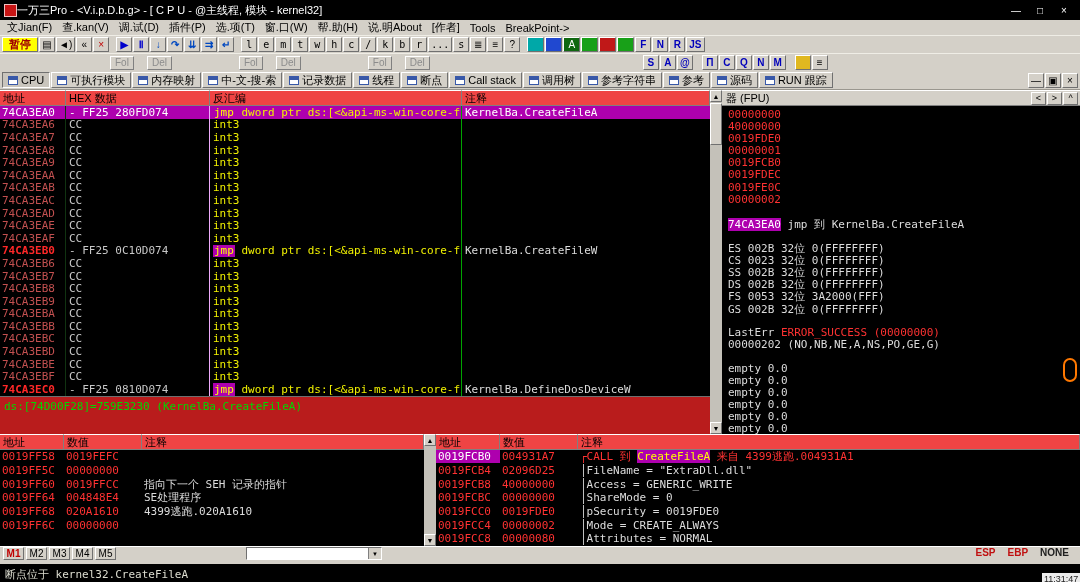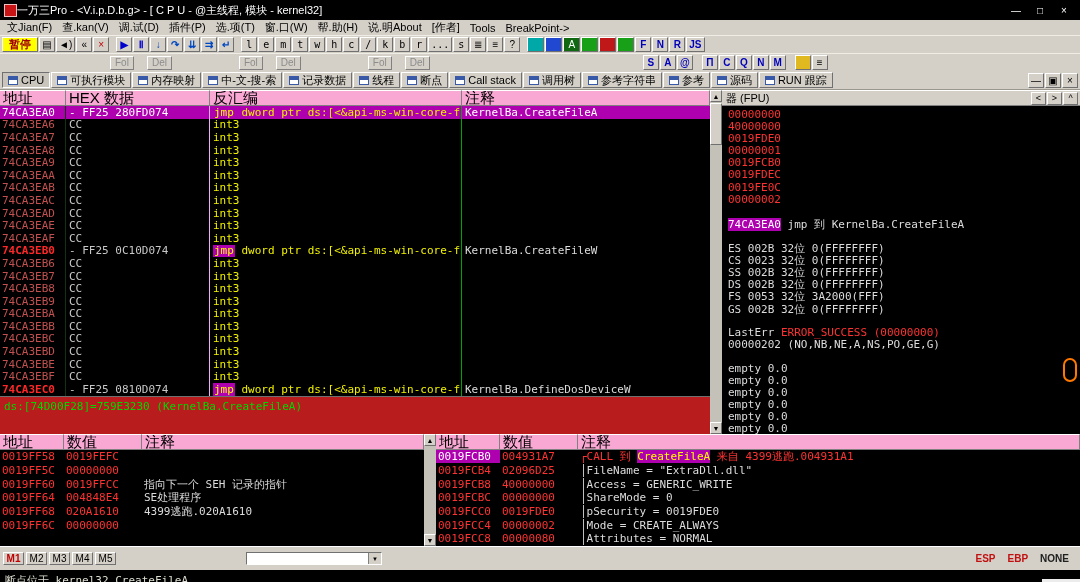--- a/index.html
+++ b/index.html
@@ -36,21 +36,21 @@
 .fol{height:14px;padding:0 4px;font-size:10px;color:#8c8c8c;display:flex;align-items:center;border:1px solid;border-color:#fff #808080 #808080 #fff;background:#d4d0c8;}
 .t2right{margin-left:212px;display:flex;gap:1px;}
 .tabbar{height:19px;display:flex;align-items:center;gap:1px;padding:1px 2px;background:#d4d0c8;flex:0 0 auto;border-bottom:1px solid #9a978f;}
 .tab{height:16px;padding:0 5px;display:flex;align-items:center;gap:3px;font-size:11px;border:1px solid;border-color:#fff #707070 #707070 #fff;background:#d4d0c8;white-space:nowrap;color:#000;}
 .tab.active{border-color:#707070 #fff #fff #707070;background:#c9c5bd;}
 .tabicon{width:10px;height:9px;border:1px solid #3858a8;background:#fff;position:relative;flex:0 0 auto;}
 .tabicon::before{content:"";position:absolute;top:0;left:0;right:0;height:3px;background:#3858a8;}
 .mdi{margin-left:auto;display:flex;gap:1px;}
 .main{height:344px;display:flex;flex:0 0 auto;}
 .disasm{width:710px;display:flex;flex-direction:column;background:#000;}
-.gridhead{height:16px;display:flex;background:#f9a8d4;font-size:15px;color:#000;flex:0 0 auto;}
+.gridhead{height:16px;display:flex;background:#ef4444;font-size:11px;color:#000;flex:0 0 auto;}
 .hcell{display:flex;align-items:center;padding-left:3px;border-right:1px solid #808080;border-top:1px solid #fff;border-bottom:1px solid #808080;white-space:nowrap;overflow:hidden;}
 .dh-addr{width:66px;}.dh-hex{width:144px;}.dh-asm{width:252px;}.dh-cmt{flex:1;}
 .drows{height:290px;overflow:hidden;font-family:"DejaVu Sans Mono",monospace;font-size:11px;background:#000;}
 .drow{height:12.6px;display:flex;align-items:center;}
 .drow .c{height:100%;display:flex;align-items:center;overflow:hidden;white-space:pre;}
 .d-addr{width:66px;color:#c25050;padding-left:2px;border-right:1px solid #113311;}
 .d-addr.bp{color:#ff2828;font-weight:bold;}
 .d-hex{width:144px;color:#c8c8c8;padding-left:3px;border-right:1px solid #f0abfc;}
 .d-asm{width:252px;padding-left:3px;border-right:1px solid #00a400;}
 .mn{background:#ae00ae;color:#ffff00;padding:0 1px;}
@@ -77,21 +77,21 @@
 .stack-left{width:424px;}
 .stack-right{width:644px;}
 .srows{flex:1;font-family:"DejaVu Sans Mono",monospace;font-size:11px;overflow:hidden;}
 .srow{height:13.7px;display:flex;align-items:center;white-space:pre;}
 .s-addr{width:64px;padding-left:2px;color:#ff3232;flex:0 0 auto;}
 .s-addr.sel{background:#ae00ae;color:#fff;}
 .s-val{width:78px;padding-left:2px;color:#ff3232;flex:0 0 auto;}
 .s-cmt{flex:1;overflow:hidden;padding-left:2px;}
 .sp-red{color:#ff3232;}.sp-txt{color:#dcdcdc;}.sp-hl{background:#ae00ae;color:#ffff00;}
 .sh-addr{width:64px;}.sh-val{width:78px;}.sh-cmt{flex:1;}
-.mbar{height:24px;background:#d4d0c8;display:flex;align-items:center;gap:2px;padding:0 3px;border-top:1px solid #fff;flex:0 0 auto;font-size:10px;}
+.mbar{height:18px;background:#d4d0c8;display:flex;gap:2px;padding:0 3px;border-top:1px solid #fff;flex:0 0 auto;font-size:10px;}
 .mtab{width:21px;height:13px;display:flex;align-items:center;justify-content:center;border:1px solid;border-color:#fff #707070 #707070 #fff;background:#d4d0c8;color:#000;padding:0;font-size:10px;}
 .mtab.first{color:#c00000;font-weight:bold;}
 .combo{margin-left:128px;width:136px;height:13px;background:#fff;border:1px solid;border-color:#707070 #fff #fff #707070;display:flex;}
 .combo .cval{flex:1;}
 .combo .cbtn{width:13px;background:#d4d0c8;border-left:1px solid #808080;font-size:6px;display:flex;align-items:center;justify-content:center;}
 .mright{margin-left:auto;display:flex;gap:12px;padding-right:8px;font-size:10px;font-weight:bold;}
 .mlab.esp,.mlab.ebp{color:#c01010;}
 .mlab.none{color:#202020;}
 .statusbar{height:20px;background:#000;color:#ddddd0;font-size:11px;display:flex;align-items:center;padding-left:5px;position:relative;flex:0 0 auto;font-family:"DejaVu Sans Mono",monospace;}
 .clock{position:absolute;right:0;bottom:0;width:38px;height:11px;background:#ececec;color:#222;font-size:9px;overflow:hidden;display:flex;align-items:center;padding-left:2px;font-family:"Liberation Sans",sans-serif;}

